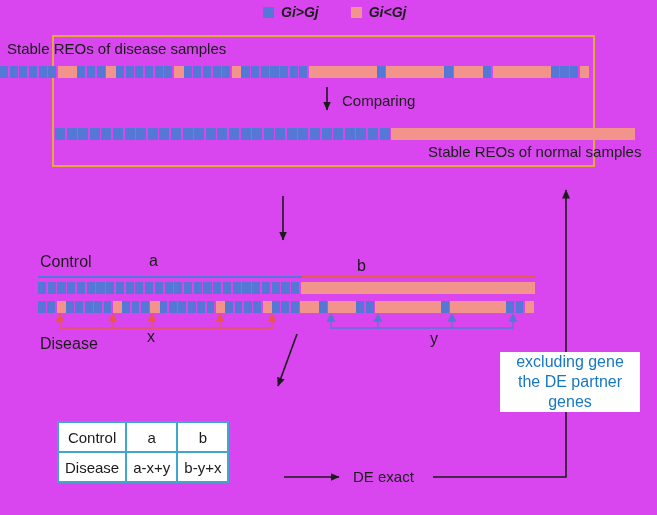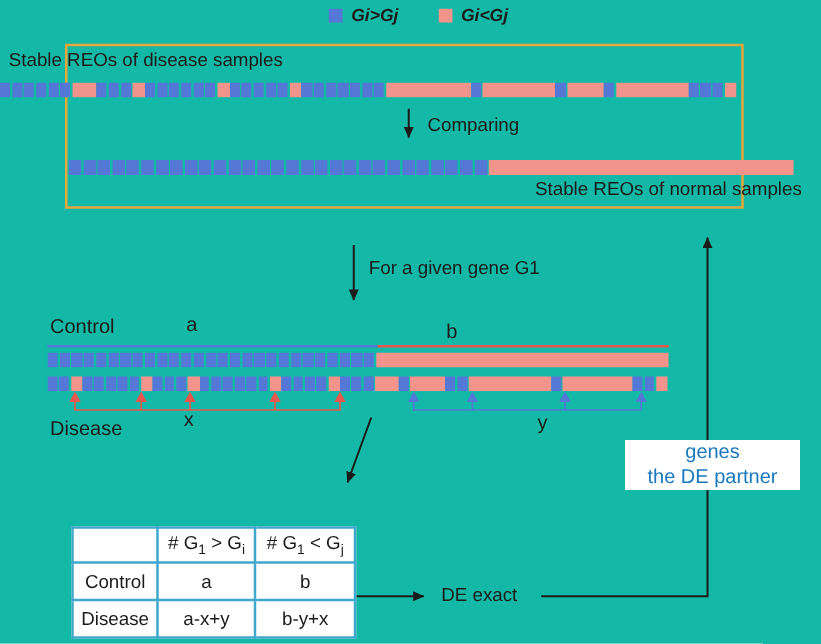--- a/index.html
+++ b/index.html
@@ -6,21 +6,21 @@
     --blue:#5578D6;
     --pink:#F2938C;
     --orange:#E5A63C;
     --red:#E9574E;
     --tborder:#3FA8CC;
     --accent:#1878BE;
     --ink:#1b1b1b;
   }
   html,body{margin:0;padding:0;background:#fff;}
   .canvas{
-    position:relative;width:657px;height:515px;background:#14b8a6;overflow:hidden;
+    position:relative;width:657px;height:515px;background:#d946ef;overflow:hidden;
     font-family:"Liberation Sans", sans-serif;color:var(--ink);
   }
   .abs{position:absolute;}
   .lbl{font-size:15px;line-height:1.1;white-space:nowrap;z-index:6;}
   .lbl-big{font-size:16px;}
   .legend{display:flex;align-items:center;z-index:6;}
   .legend .swatch{width:11px;height:11px;display:inline-block;flex:none;}
   .legend .ltext{font-size:14px;font-weight:bold;font-style:italic;margin-left:7px;white-space:nowrap;}
   .legend .item{display:flex;align-items:center;}
   .orange-box{border:2px solid var(--orange);z-index:1;background:transparent;}
@@ -140,21 +140,20 @@
       <div class="seg-b" style="width: 10px; margin-right: 1.6px;"></div>
       <div class="seg-b" style="width: 10px; margin-right: 1.6px;"></div>
       <div class="seg-b" style="width: 10px; margin-right: 1.6px;"></div>
       <div class="seg-b" style="width: 10px; margin-right: 1.6px;"></div>
       <div class="seg-b" style="width: 10px; margin-right: 1.6px;"></div>
       <div class="seg-b" style="width: 10px; margin-right: 1.6px;"></div>
       <div class="seg-b" style="width: 10px; margin-right: 1.6px;"></div>
       <div class="seg-p" style="width: 243.6px;"></div>
     </div>
 
-  <div class="abs lbl" style="left:295px;top:207px;">For a given gene G1</div>
   <div class="abs lbl lbl-big" style="left:40px;top:253px;">Control</div>
   <div class="abs lbl lbl-big" style="left:149px;top:252px;">a</div>
   <div class="abs lbl lbl-big" style="left:357px;top:257px;">b</div>
   <div class="abs lbl lbl-big" style="left:40px;top:335px;">Disease</div>
   <div class="abs lbl lbl-big" style="left:147px;top:328px;">x</div>
   <div class="abs lbl lbl-big" style="left:430px;top:330px;">y</div>
 
   <div class="abs thin thin-blue" style="left:38px;top:276px;width:264px;"></div>
   <div class="abs thin thin-red" style="left:302px;top:276px;width:233px;"></div>
   <div class="abs bar" style="left:38px;top:282px;width:497px;">
@@ -259,37 +258,33 @@
       <path d="M331 321 V328 H513 V321 M378 321 V328 M452 321 V328" fill="none"></path>
       <polygon points="327.5,321 334.5,321 331,314.5"></polygon>
       <polygon points="374.5,321 381.5,321 378,314.5"></polygon>
       <polygon points="448.5,321 455.5,321 452,314.5"></polygon>
       <polygon points="509.5,321 516.5,321 513,314.5"></polygon>
     </g>
   </svg>
 
   <table class="fisher abs" style="left:57px;top:421px;">
     <tbody>
-        <tr class="r0">
-      <td class="c0"></td>
-      <td class="c1"><span># G</span><sub>1</sub><span> &gt; G</span><sub>i</sub></td>
-      <td class="c2"><span># G</span><sub>1</sub><span> &lt; G</span><sub>j</sub></td>
-    </tr>
     <tr class="r1">
       <td>Control</td>
       <td>a</td>
       <td>b</td>
     </tr>
     <tr class="r2">
       <td>Disease</td>
       <td>a-x+y</td>
       <td>b-y+x</td>
     </tr>
   </tbody>
     </table>
 
   <div class="abs lbl" style="left:353px;top:469px;">DE exact</div>
   <div class="abs excl" style="left:500px;top:352px;">
+    <div>excluding gene</div>
+    <div>the DE partner</div>
     <div>genes</div>
-    <div>the DE partner</div>
   </div>
 
 </div>
 
 </body></html>

